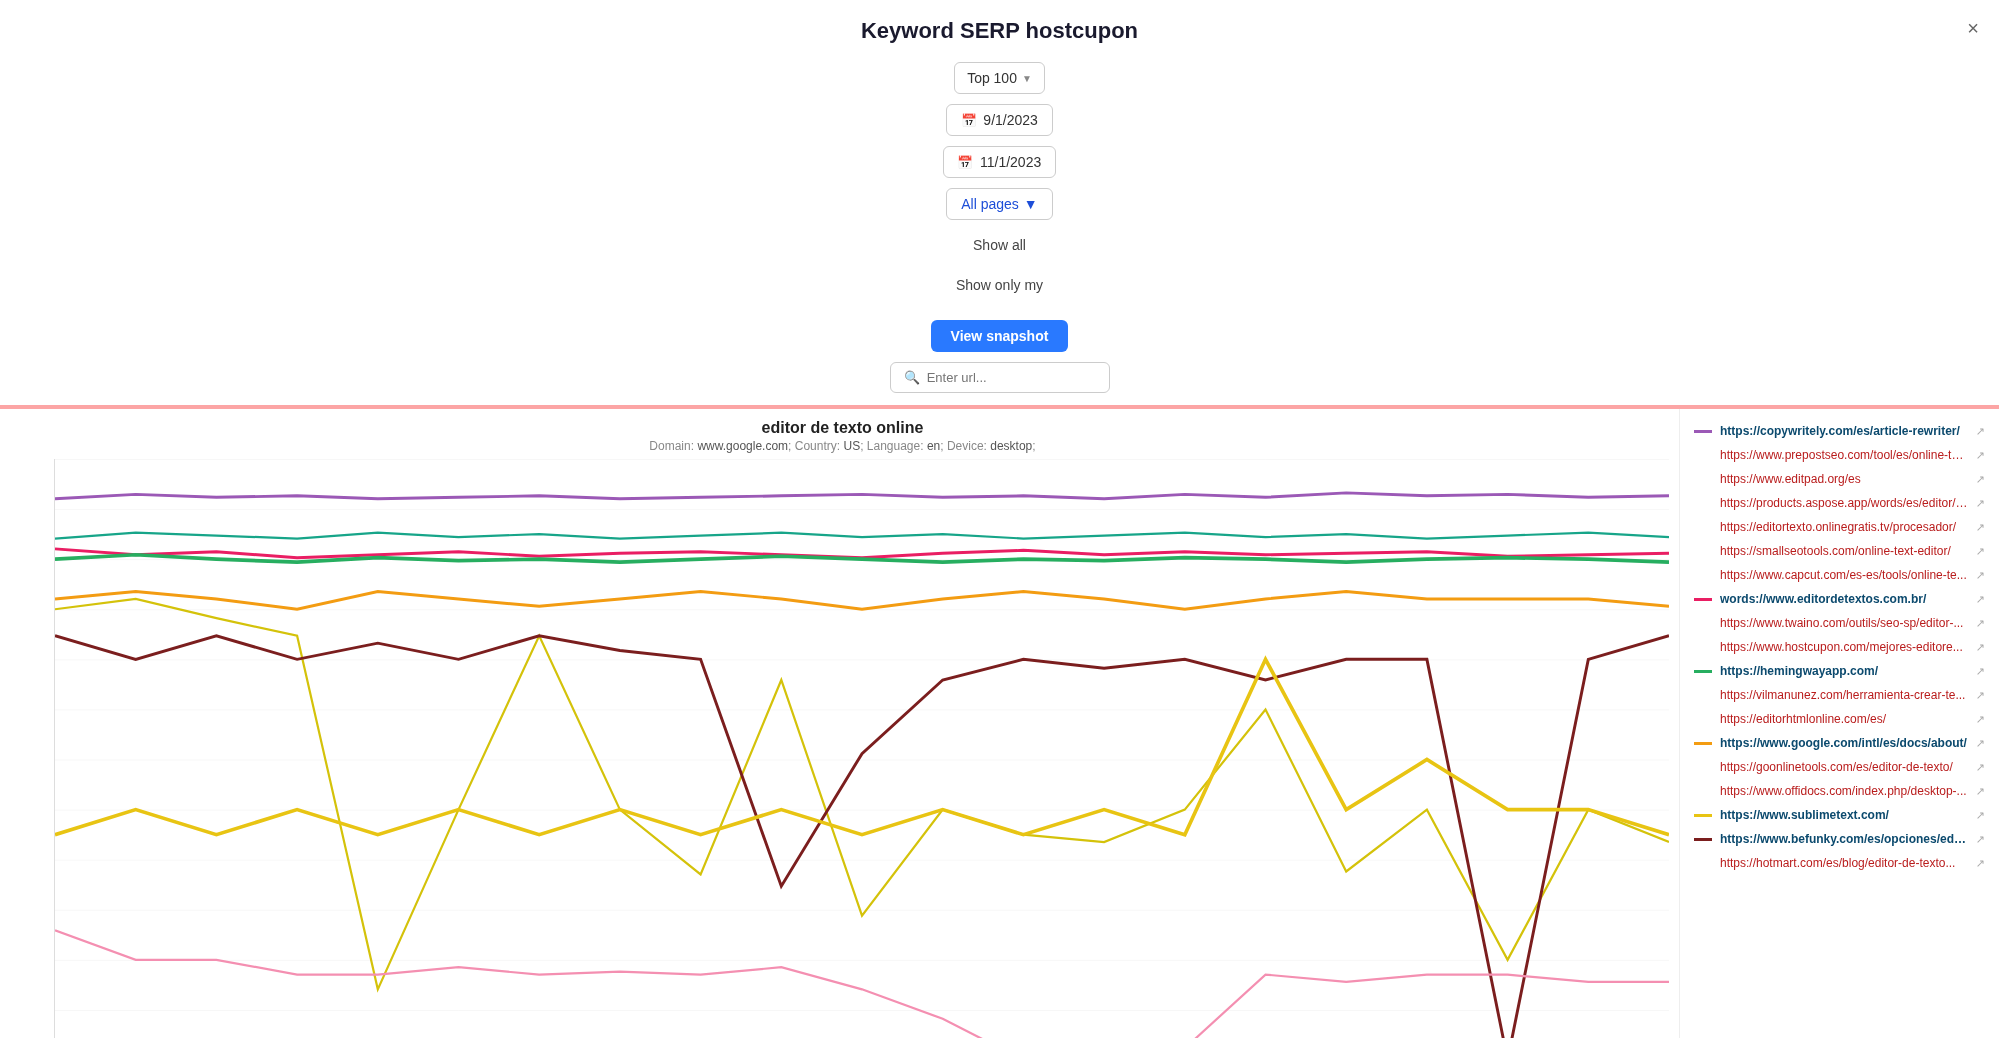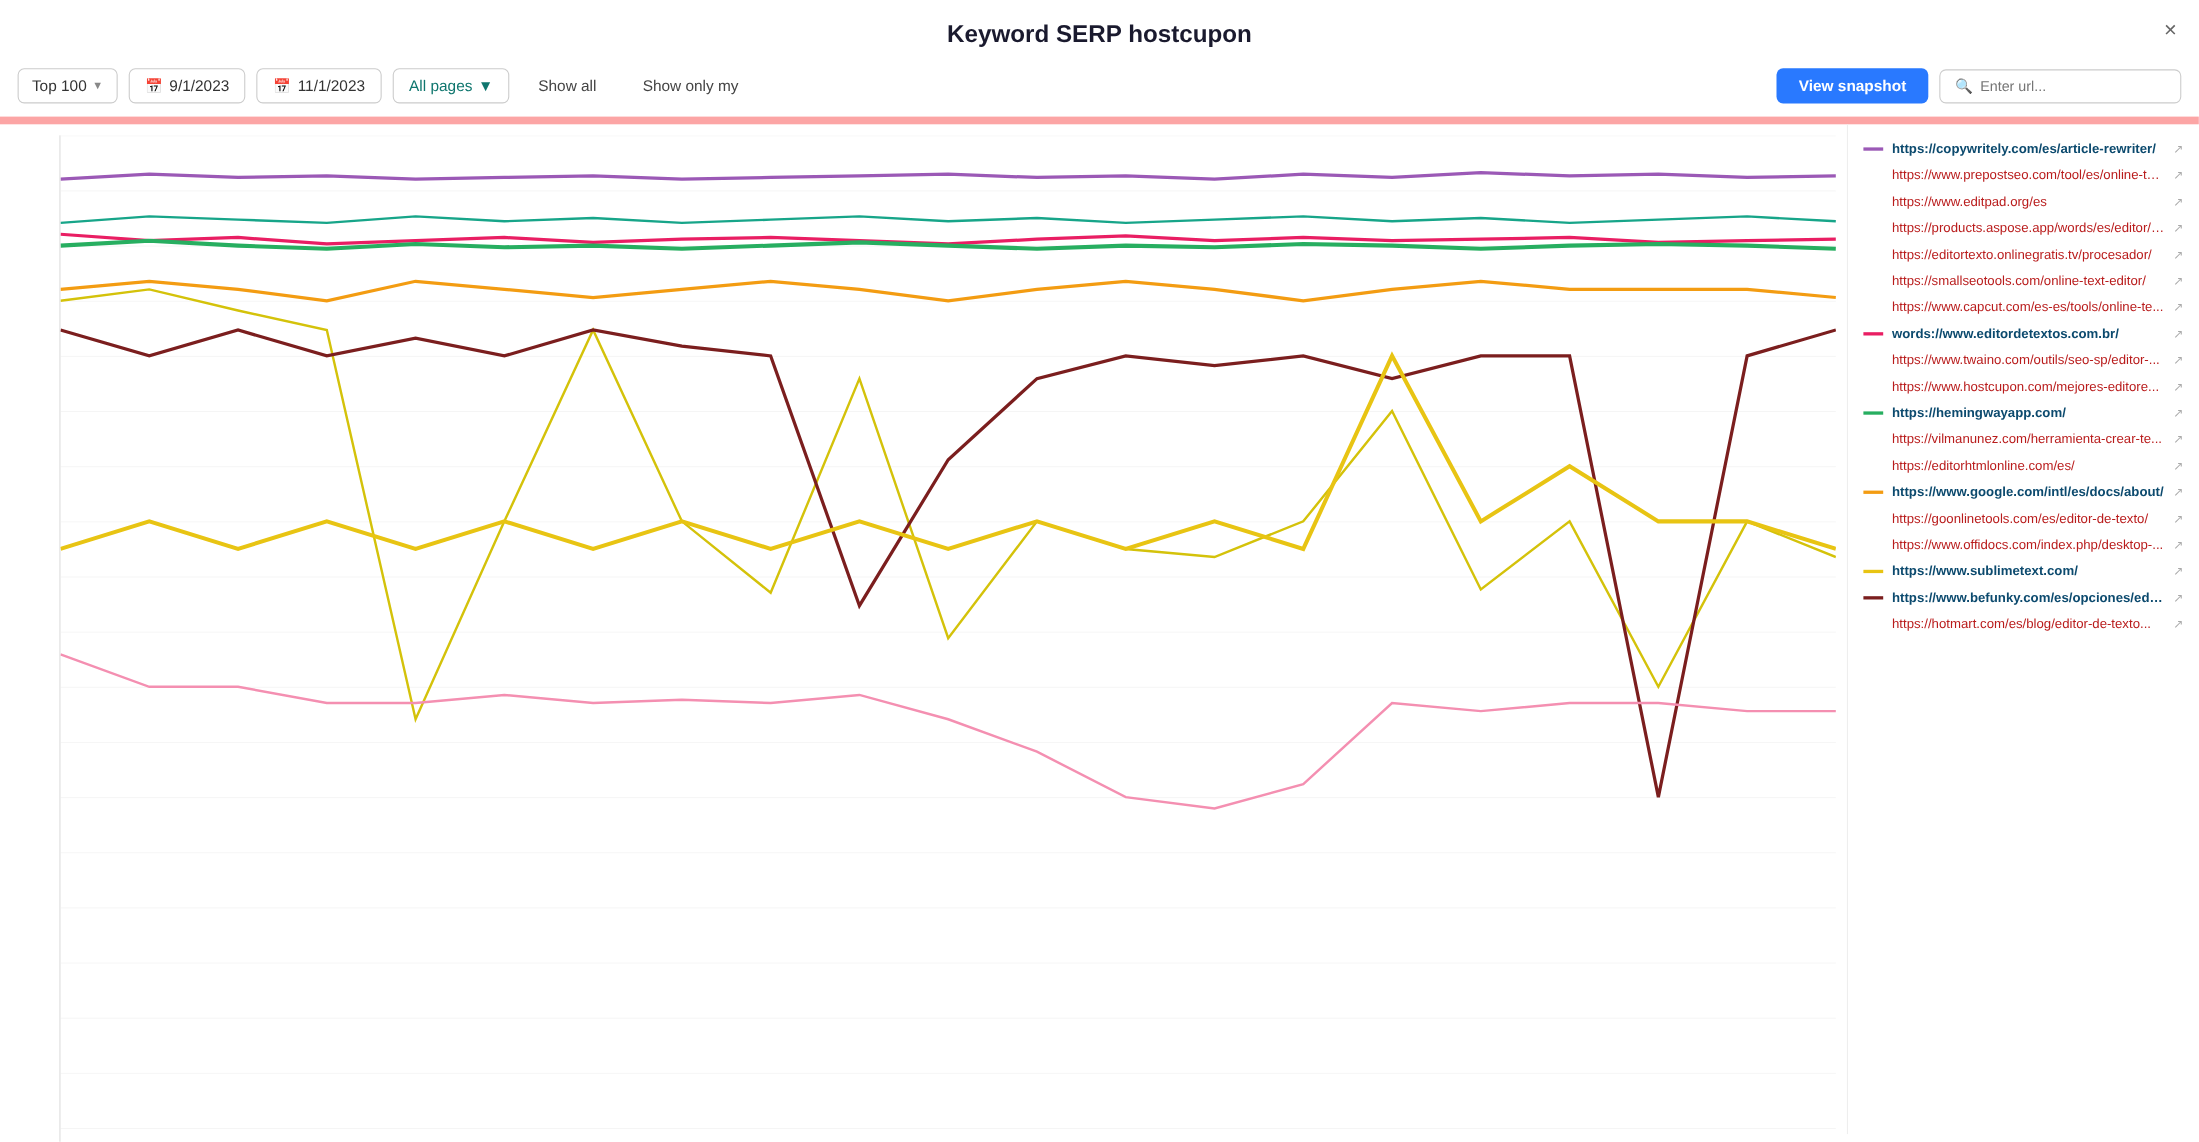--- a/index.html
+++ b/index.html
@@ -27,21 +27,22 @@
       background: none;
       border: none;
       line-height: 1;
     }
 
     .toolbar {
       display: flex;
       align-items: center;
       gap: 10px;
       padding: 8px 16px 12px;
-      border-bottom: 7px solid #fca5a5;
+      border-bottom: 4px solid #fca5a5;
+      flex-direction: column;
     }
 
     .dropdown-btn {
       display: flex;
       align-items: center;
       gap: 5px;
       padding: 7px 12px;
       border: 1px solid #ccc;
       border-radius: 6px;
       background: #fff;
@@ -68,21 +69,21 @@
     .pages-btn {
       display: flex;
       align-items: center;
       gap: 5px;
       padding: 7px 14px;
       border: 1px solid #ccc;
       border-radius: 6px;
       background: #fff;
       cursor: pointer;
       font-size: 14px;
-      color: #0f766e;
+      color: #1d4ed8;
     }
 
     .show-all-btn, .show-only-btn {
       padding: 7px 16px;
       border: none;
       background: none;
       cursor: pointer;
       font-size: 14px;
       color: #444;
     }
@@ -236,20 +237,29 @@
 
   <div class="url-search">
     <span class="search-icon">🔍</span>
     <input type="text" placeholder="Enter url..." style="">
   </div>
 </div>
 
 <div class="content-area">
 
   <div class="chart-section">
+    <div class="chart-title-area">
+      <h2>editor de texto online</h2>
+      <div class="chart-subtitle">
+        Domain: <span>www.google.com</span>;
+        Country: <span>US</span>;
+        Language: <span>en</span>;
+        Device: <span>desktop</span>;
+      </div>
+    </div>
 
     <div style="display:flex; flex:1; flex-direction:column;">
       <div style="display:flex; flex:1; position:relative; padding-left:38px;">
 
         <div class="chart-container">
           <svg class="chart-svg" id="chart-svg" viewBox="0 0 1100 680" preserveAspectRatio="none">
 
             <defs>
               <pattern id="hgrid" width="100%" height="34" patternUnits="userSpaceOnUse">
                 <line x1="0" y1="0" x2="1100" y2="0" stroke="#e8e8e8" stroke-width="0.5"></line>

